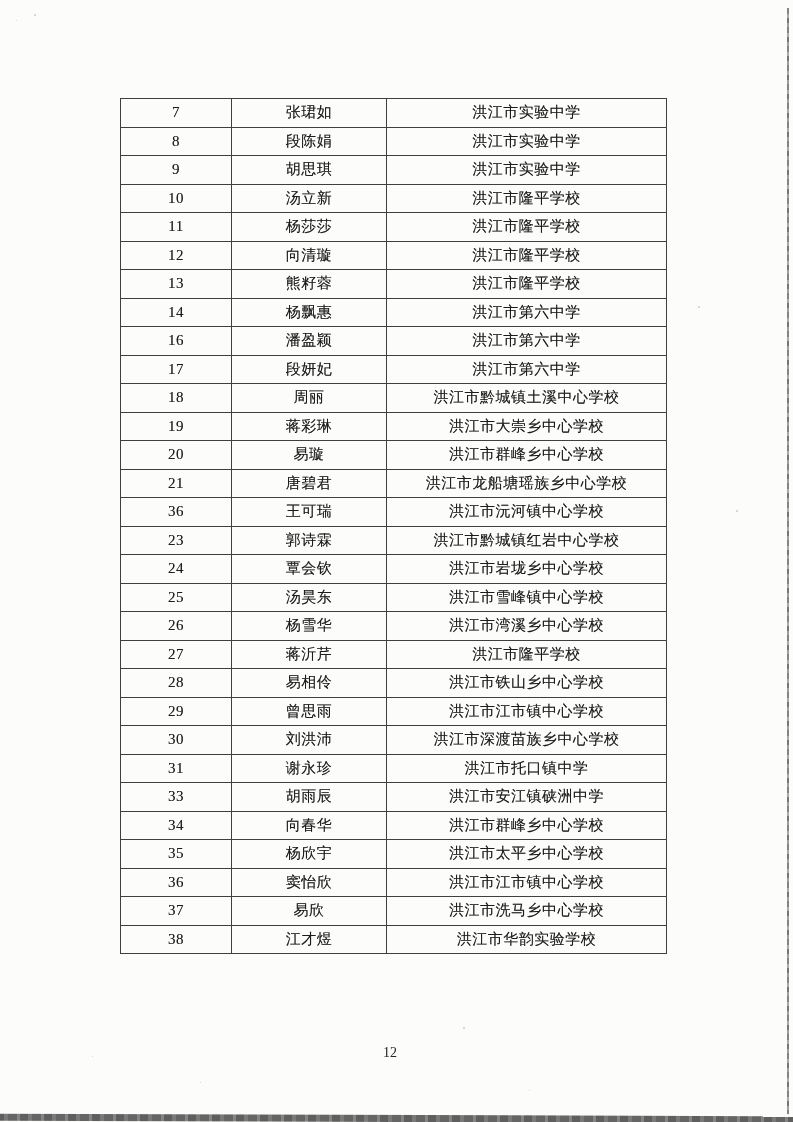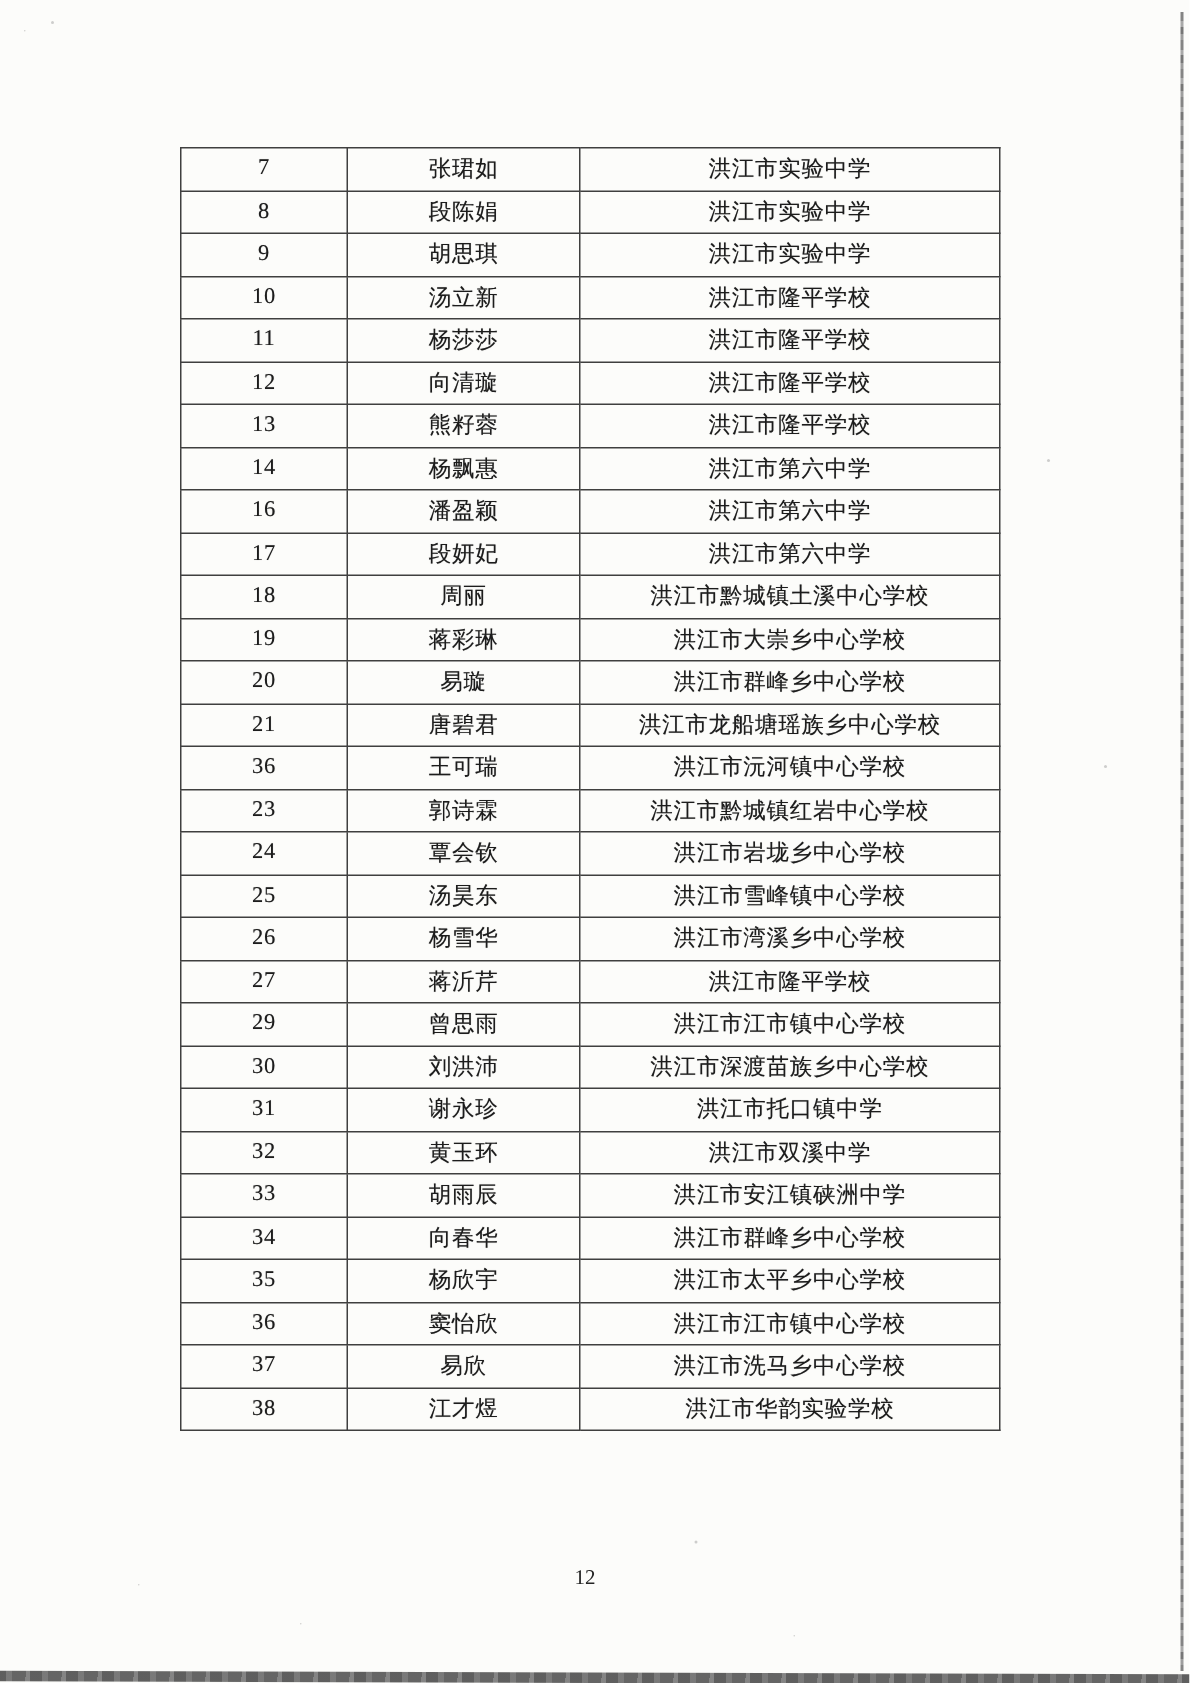--- a/index.html
+++ b/index.html
@@ -196,38 +196,38 @@
           <td>26</td>
           <td>杨雪华</td>
           <td>洪江市湾溪乡中心学校</td>
         </tr>
         <tr>
           <td>27</td>
           <td>蒋沂芹</td>
           <td>洪江市隆平学校</td>
         </tr>
         <tr>
+          <td>28</td>
+          <td>易相伶</td>
+          <td>洪江市铁山乡中心学校</td>
+        </tr>
+        <tr>
           <td>29</td>
           <td>曾思雨</td>
           <td>洪江市江市镇中心学校</td>
         </tr>
         <tr>
           <td>30</td>
           <td>刘洪沛</td>
           <td>洪江市深渡苗族乡中心学校</td>
         </tr>
         <tr>
           <td>31</td>
           <td>谢永珍</td>
           <td>洪江市托口镇中学</td>
-        </tr>
-        <tr>
-          <td>32</td>
-          <td>黄玉环</td>
-          <td>洪江市双溪中学</td>
         </tr>
         <tr>
           <td>33</td>
           <td>胡雨辰</td>
           <td>洪江市安江镇硖洲中学</td>
         </tr>
         <tr>
           <td>34</td>
           <td>向春华</td>
           <td>洪江市群峰乡中心学校</td>

